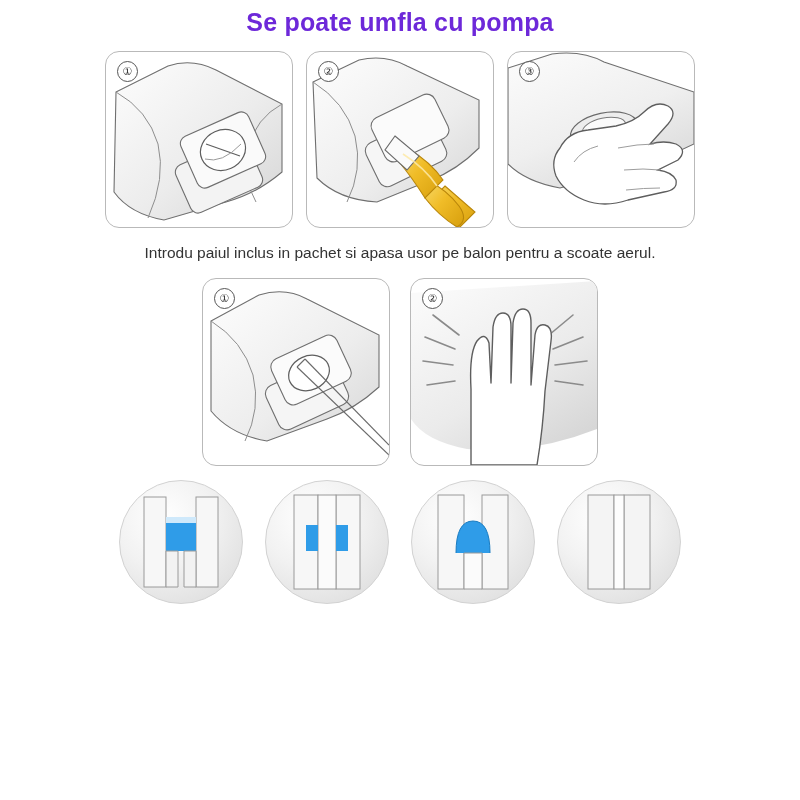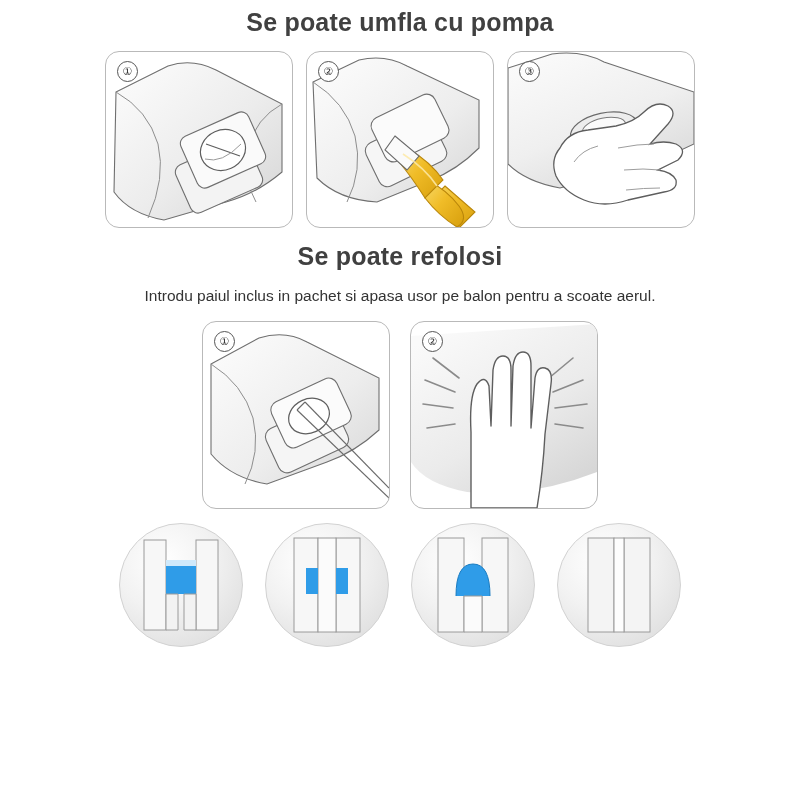--- a/index.html
+++ b/index.html
@@ -18,21 +18,21 @@
   .page {
     width: 800px;
     height: 800px;
     position: relative;
   }
 
   
   .heading {
     text-align: center;
     font-weight: bold;
-    color: #404040;
+    color: #6d28d9;
     letter-spacing: 0.2px;
   }
   #h-pompa {
     font-size: 25px;
     margin-top: 8px;
   }
   #h-refolosi {
     font-size: 25px;
     margin-top: 14px;
   }
@@ -191,21 +191,20 @@
                    Q96 156 76 148 Q56 140 48 124 Q42 108 52 96 Z" fill="#ffffff" stroke="#5e5e5e" stroke-width="1.3"></path>
           <path d="M110 96 Q130 92 146 92" fill="none" stroke="#9d9d9d" stroke-width="1"></path>
           <path d="M116 118 Q136 116 152 118" fill="none" stroke="#9d9d9d" stroke-width="1"></path>
           <path d="M118 138 Q136 136 152 136" fill="none" stroke="#9d9d9d" stroke-width="1"></path>
           <path d="M66 110 Q74 98 90 94" fill="none" stroke="#9d9d9d" stroke-width="1"></path>
         </svg>
       </div>
     </div>
   </div>
 
-  <div class="heading" id="h-refolosi">Se poate refolosi</div>
 
   <div class="subtext">Introdu paiul inclus in pachet si apasa usor pe balon pentru a scoate aerul.</div>
 
   <div class="row" id="row-refolosi">
 
     <div class="panel panel-md">
       <div class="badge">①</div>
       <div class="art">
         <svg viewBox="0 0 186 186" xmlns="http://www.w3.org/2000/svg">
           <defs>

